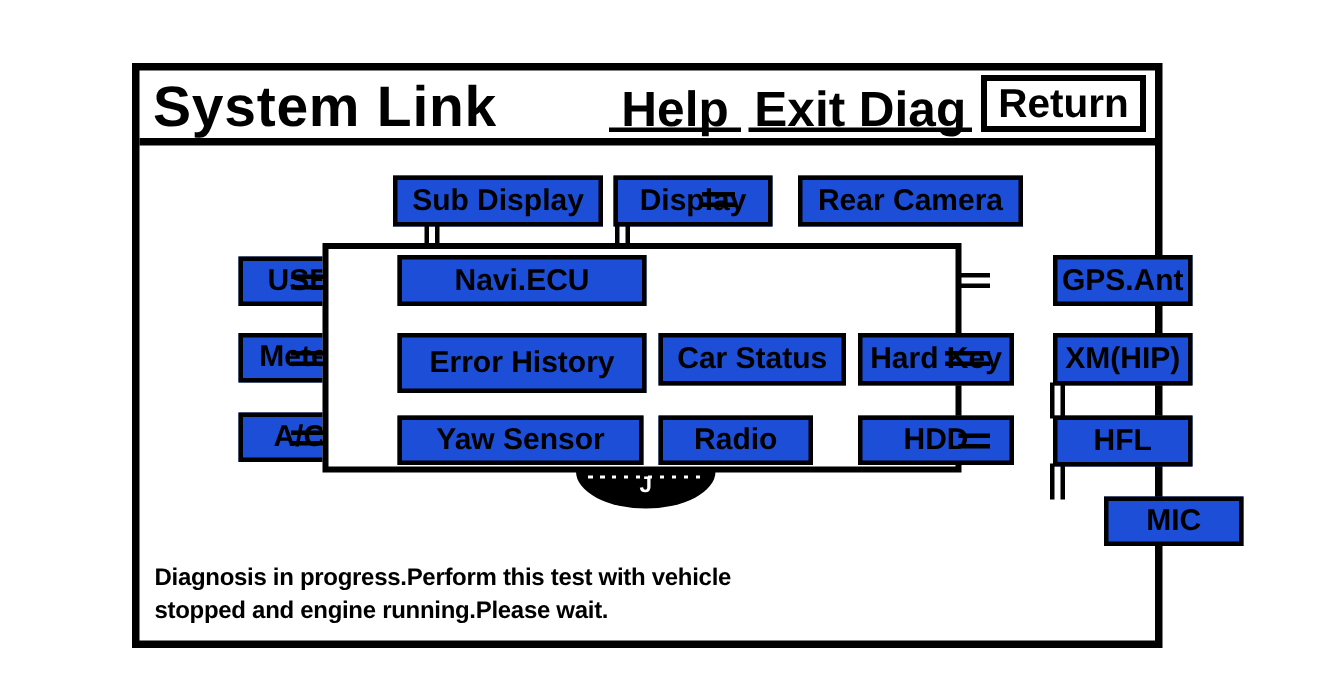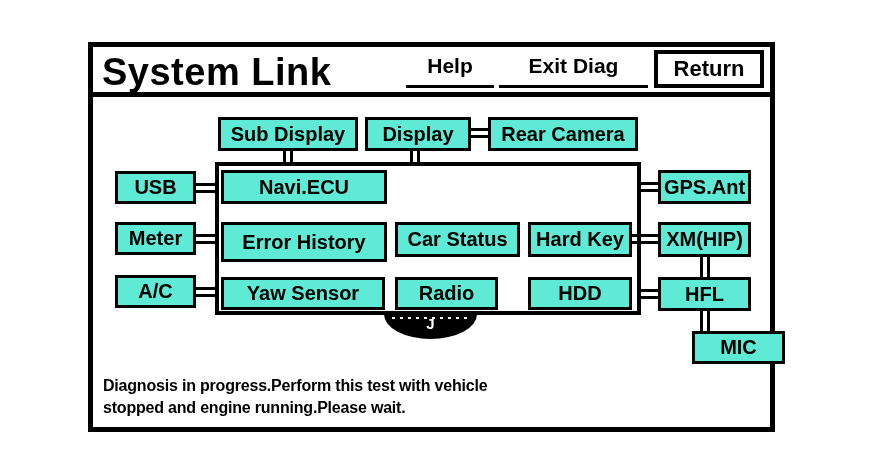--- a/index.html
+++ b/index.html
@@ -24,42 +24,42 @@
     width: 677px; height: 5px; background: #000;
   }
   .title {
     position: absolute; left: 102px; top: 51px;
     font-size: 38px; font-weight: bold; letter-spacing: 0.5px;
     white-space: nowrap;
   }
   .hdr-link {
     position: absolute; top: 54px; height: 34px;
     border-bottom: 3px solid #000;
-    font-size: 21px; font-weight: bold;
+    font-size: 33px; font-weight: bold;
     text-align: center; white-space: nowrap;
     cursor: pointer;
   }
   .hdr-help { left: 406px; width: 88px; }
   .hdr-exit { left: 499px; width: 149px; }
   .hdr-return {
     position: absolute; left: 654px; top: 50px;
     width: 110px; height: 38px;
     border: 4px solid #000;
     display: flex; align-items: center; justify-content: center;
-    font-size: 22px; font-weight: bold;
+    font-size: 27px; font-weight: bold;
     cursor: pointer; background: #fff;
   }
 
   .node {
     position: absolute;
     border: 3px solid #000;
-    background: #5eead4;
+    background: #1d4ed8;
     display: flex; align-items: center; justify-content: center;
     font-size: 20px; font-weight: bold;
-    white-space: nowrap; cursor: pointer;
+    white-space: nowrap; cursor: pointer; margin-left: 44px;
   }
   .hub {
     position: absolute; left: 215px; top: 162px;
     width: 426px; height: 153px;
     border: 4px solid #000; background: #fff;
   }
 
   
   .n-sub  { left: 218px; top: 117px; width: 140px; height: 34px; }
   .n-disp { left: 365px; top: 117px; width: 106px; height: 34px; }

